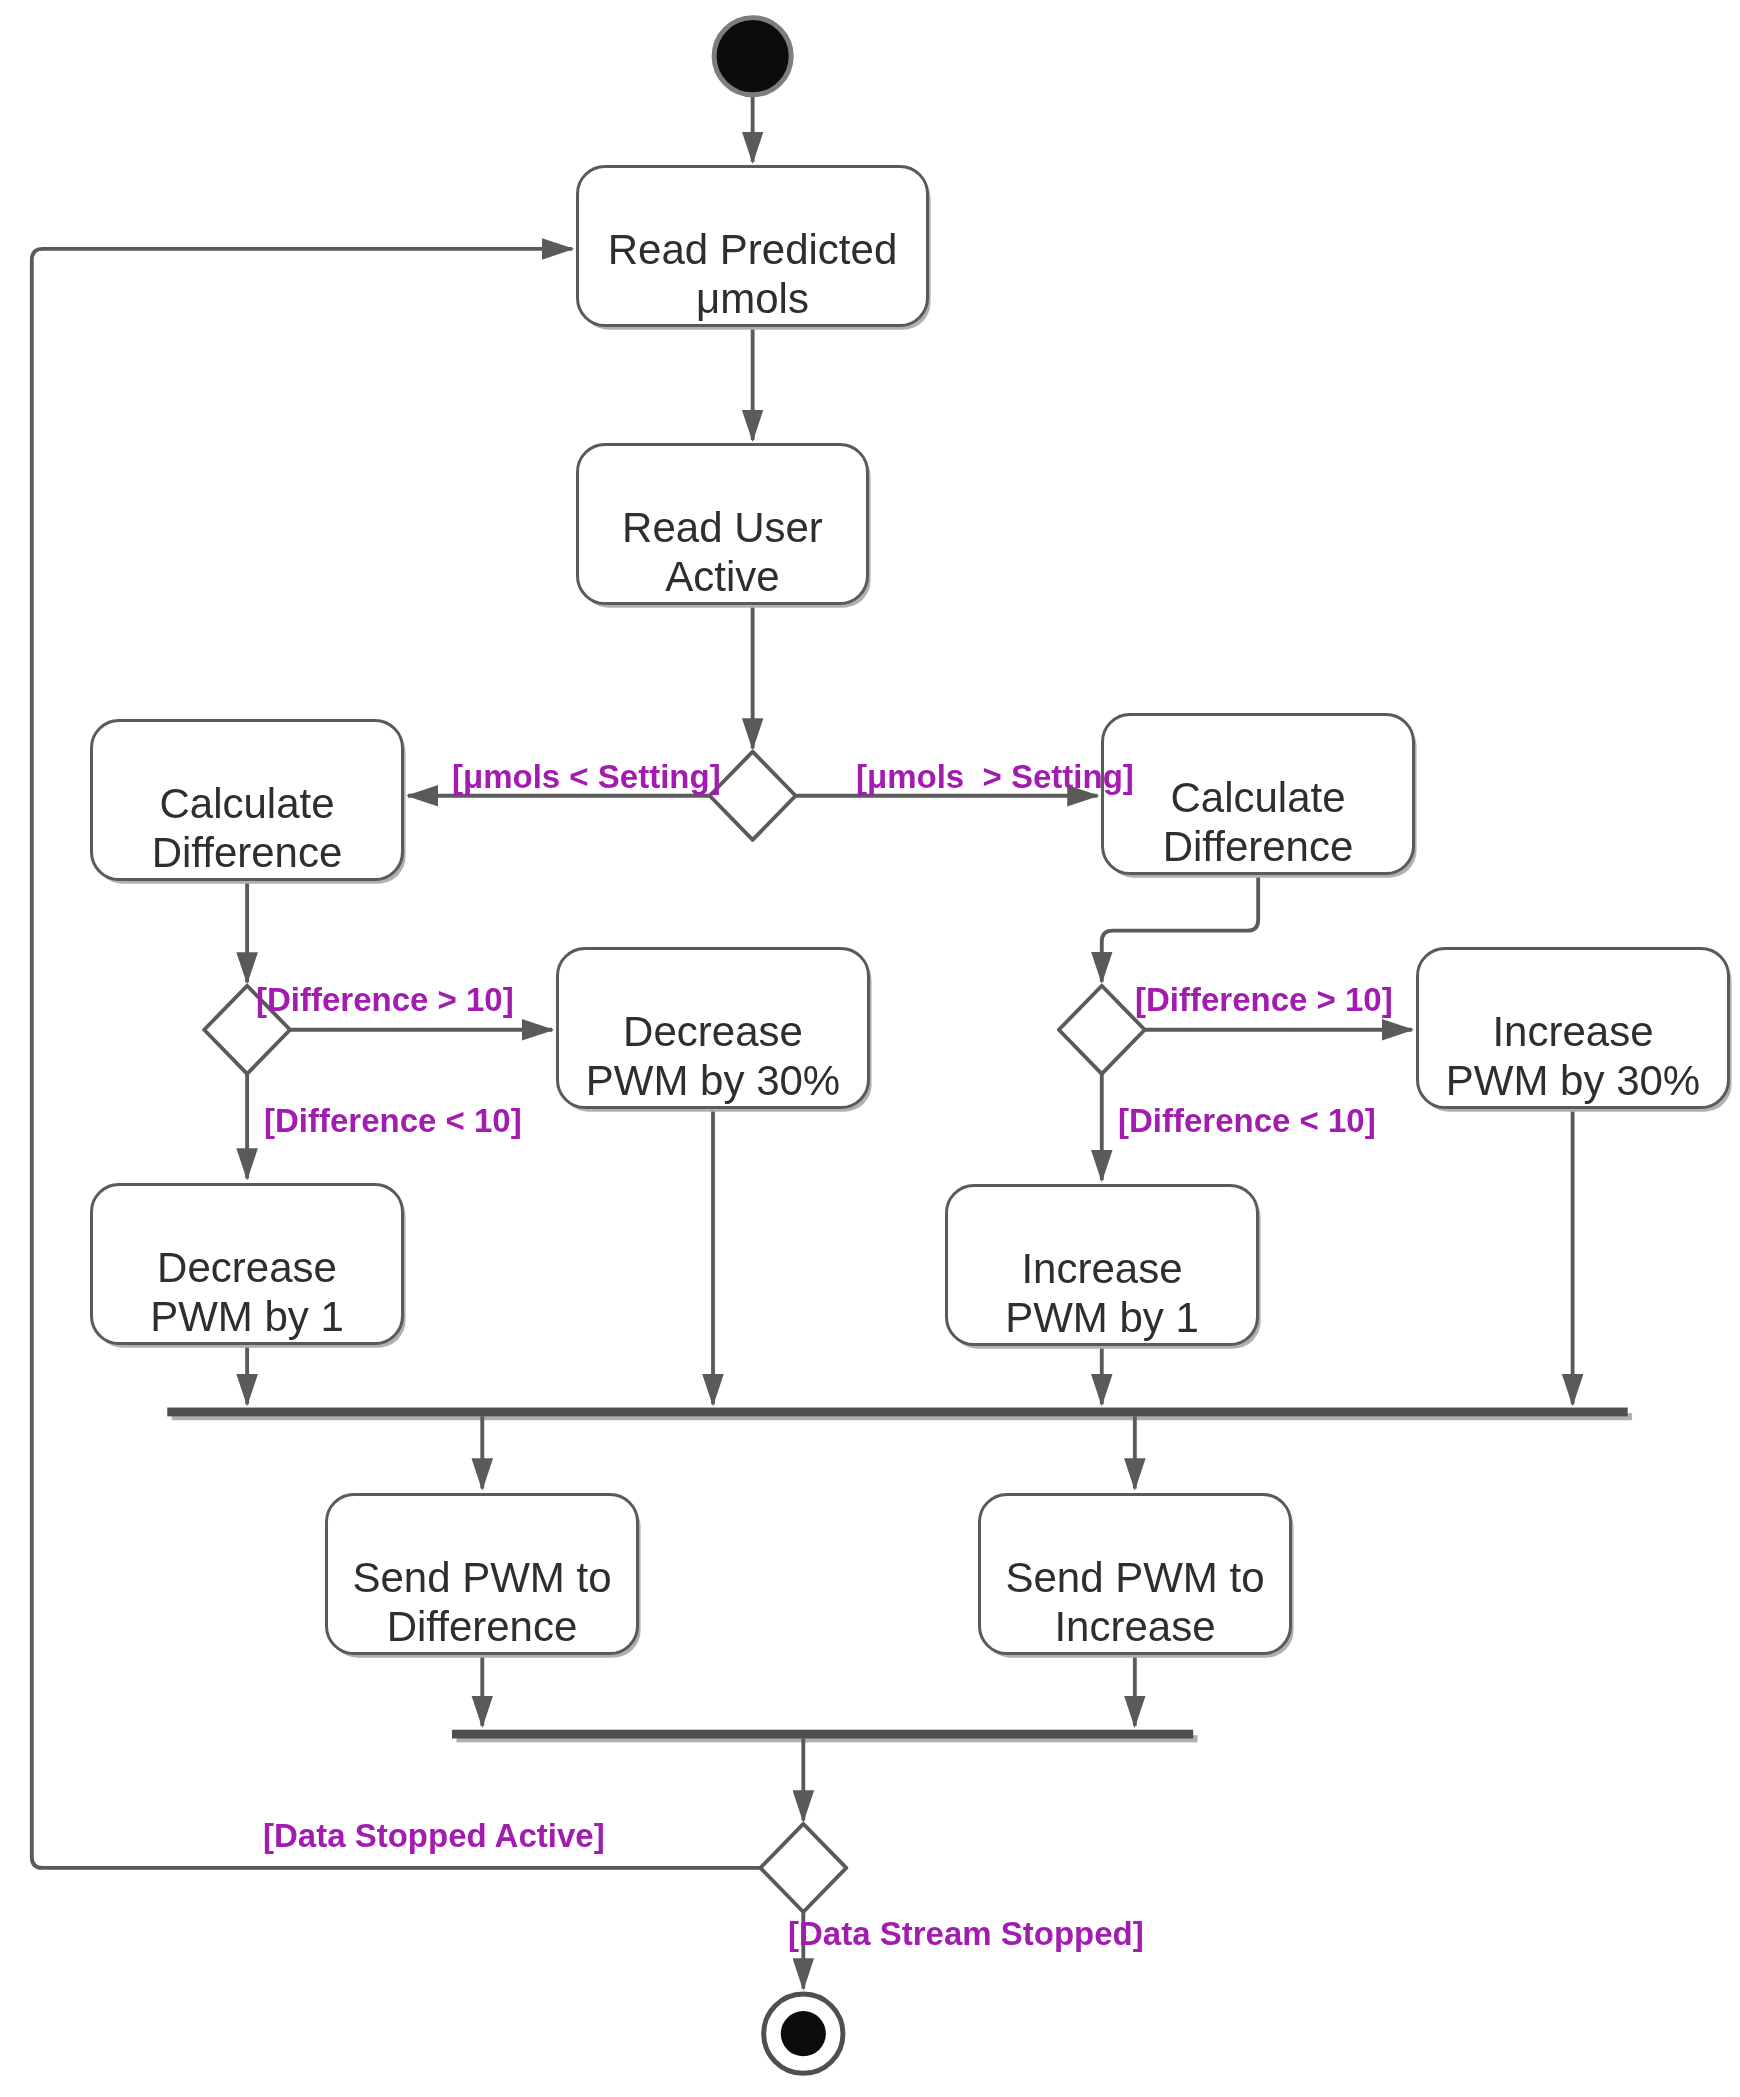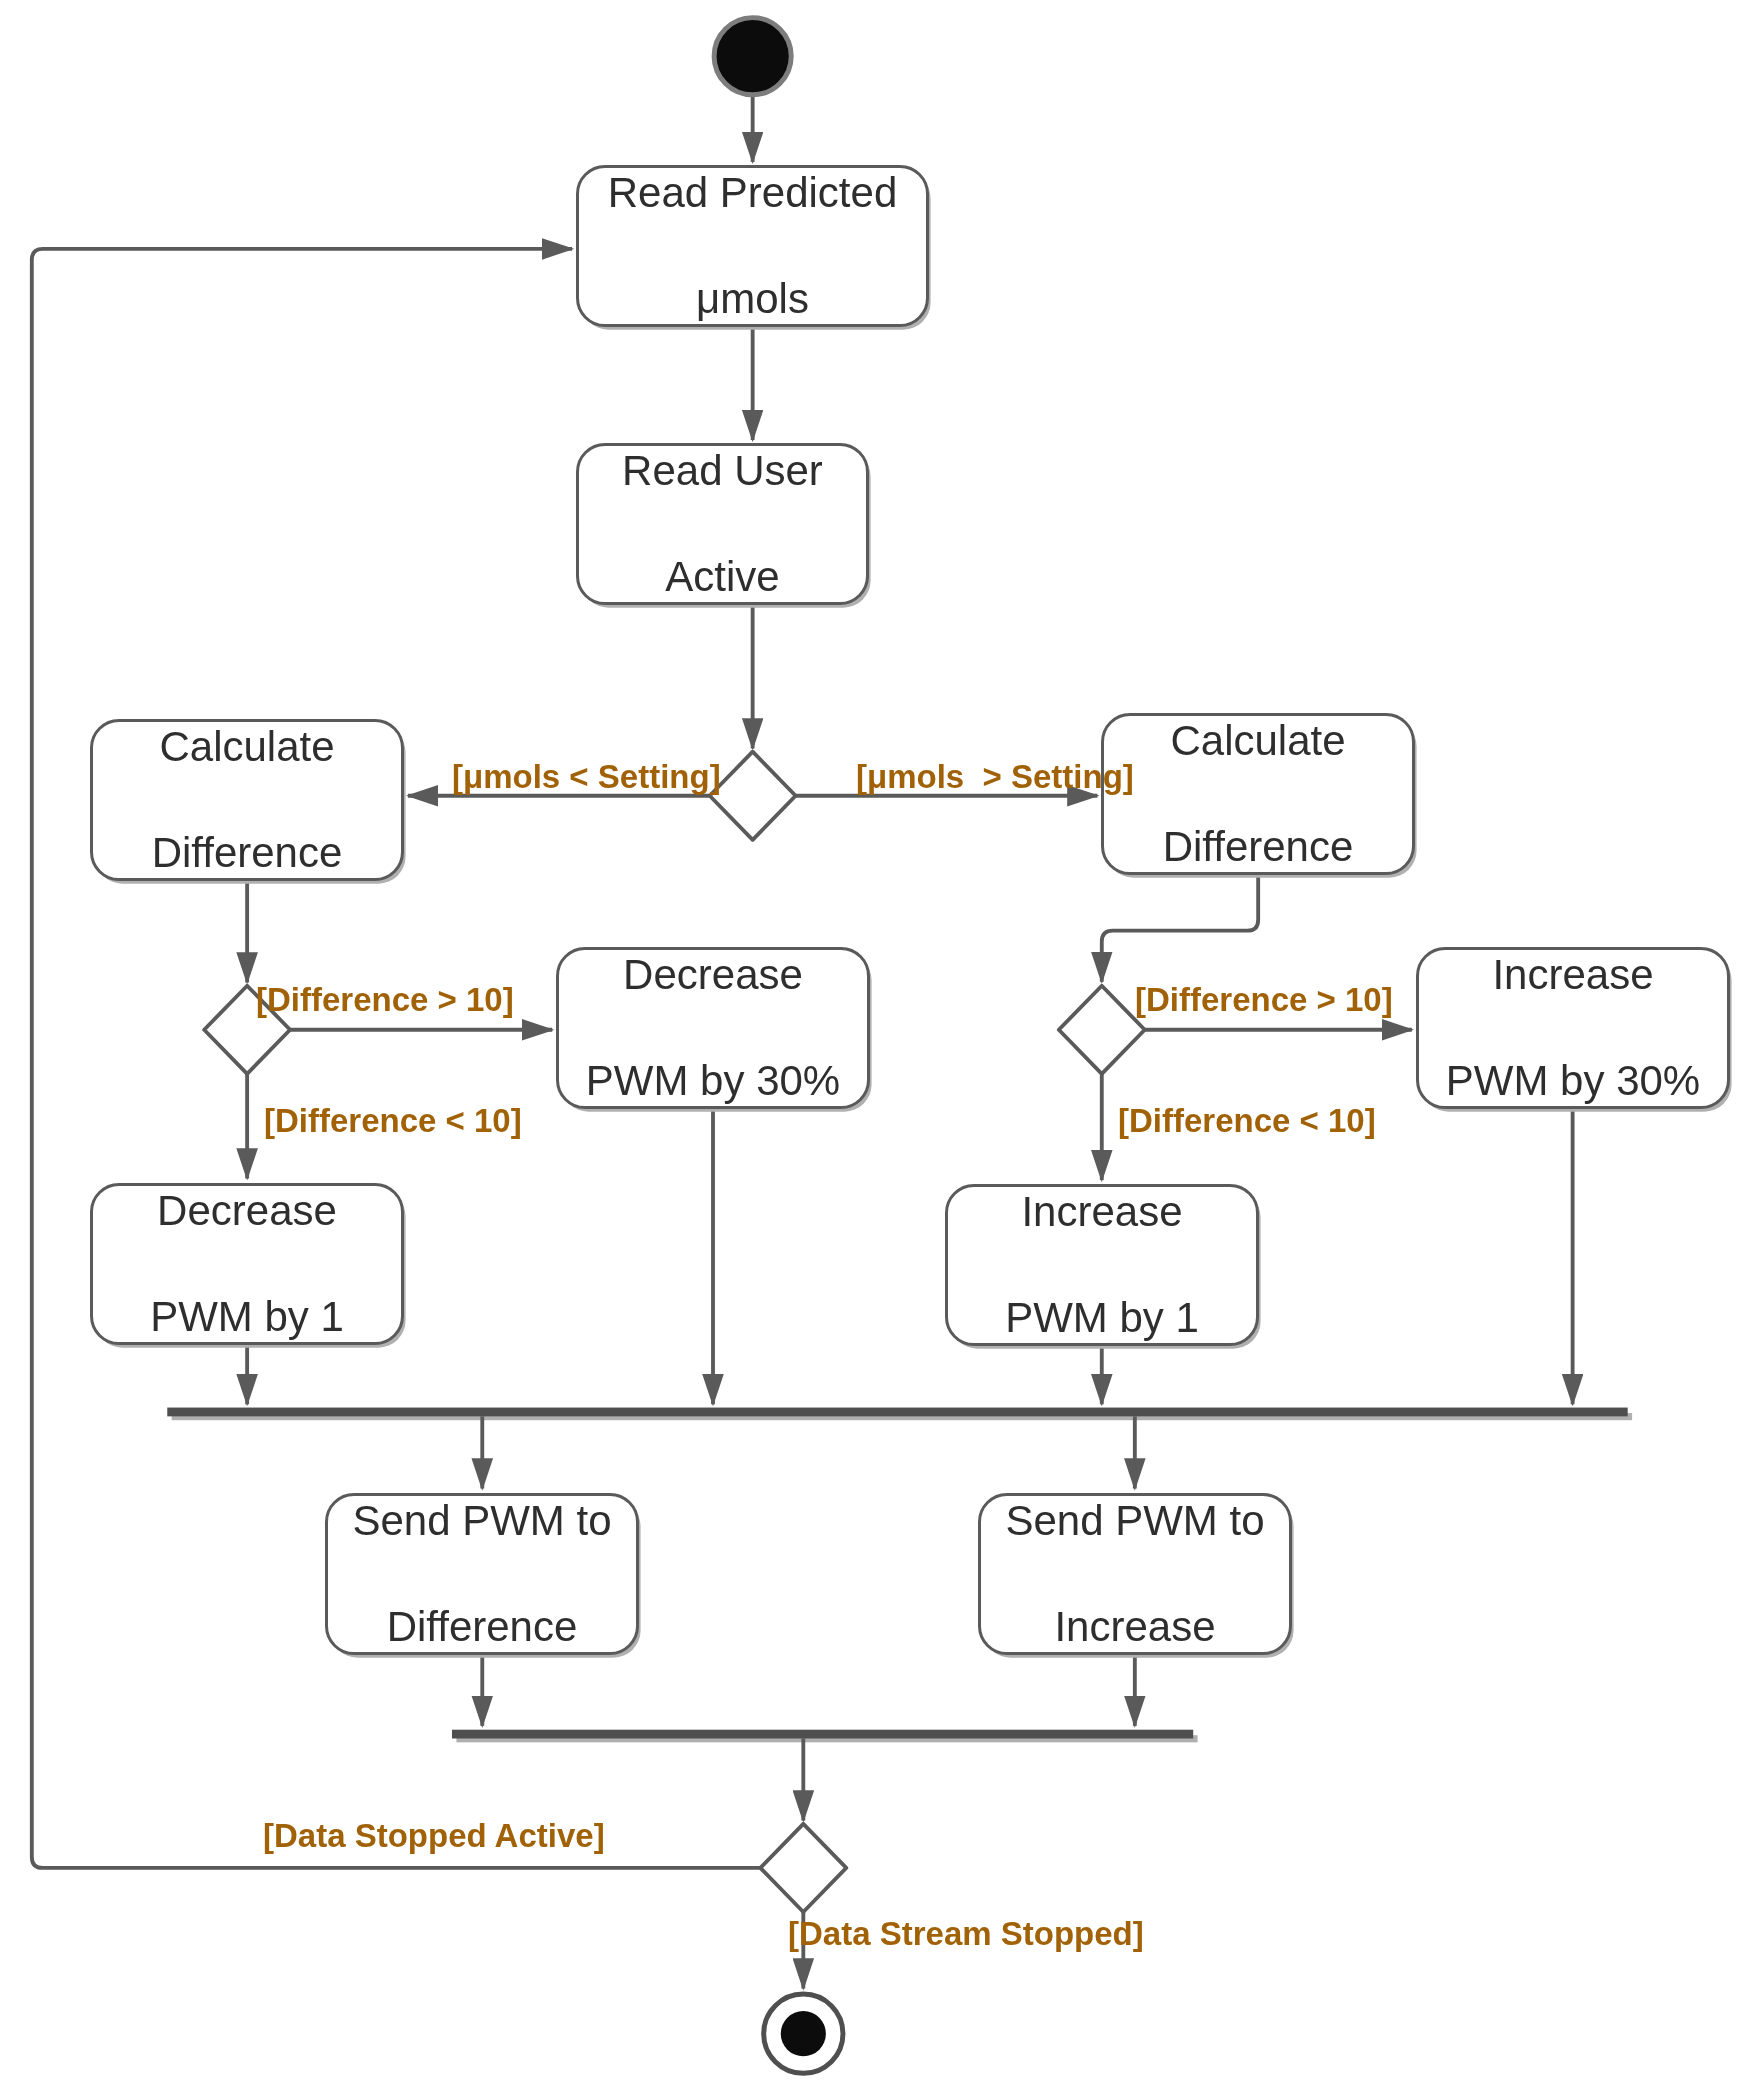--- a/index.html
+++ b/index.html
@@ -16,30 +16,30 @@
   .bar{fill:#4f4f4f;}
   .bar-shadow{fill:#b0b0b0;}
   .diamond{fill:#ffffff;stroke:#5a5a5a;stroke-width:7;stroke-linejoin:round;}
   .node{
     position:absolute;
     box-sizing:border-box;
     background:#ffffff;
     border:3.9px solid #5a5a5a;
     border-radius:29px;
     display:flex;flex-direction:column;
-    align-items:center;justify-content:space-between;
+    align-items:center;justify-content:flex-end;
     text-align:center;
     font-size:42px;line-height:1.18;color:#2e2e2e;
     box-shadow:3.3px 4.4px 0 -1.7px #b0b0b0;
   }
   .elabel{
     position:absolute;
     font-weight:bold;
     font-size:33px;line-height:1.1;
-    color:#a16207;
+    color:#a21caf;
     white-space:pre;
   }
   
   #n-read-predicted{left:576px;top:165px;width:353px;height:162px;}
   #n-read-user{left:576px;top:443px;width:293px;height:162px;}
   #n-calc-left{left:90px;top:719px;width:314px;height:162px;}
   #n-calc-right{left:1101px;top:713px;width:314px;height:162px;}
   #n-decrease-30{left:556px;top:947px;width:314px;height:162px;}
   #n-increase-30{left:1416px;top:947px;width:314px;height:162px;}
   #n-decrease-1{left:90px;top:1183px;width:314px;height:162px;}

